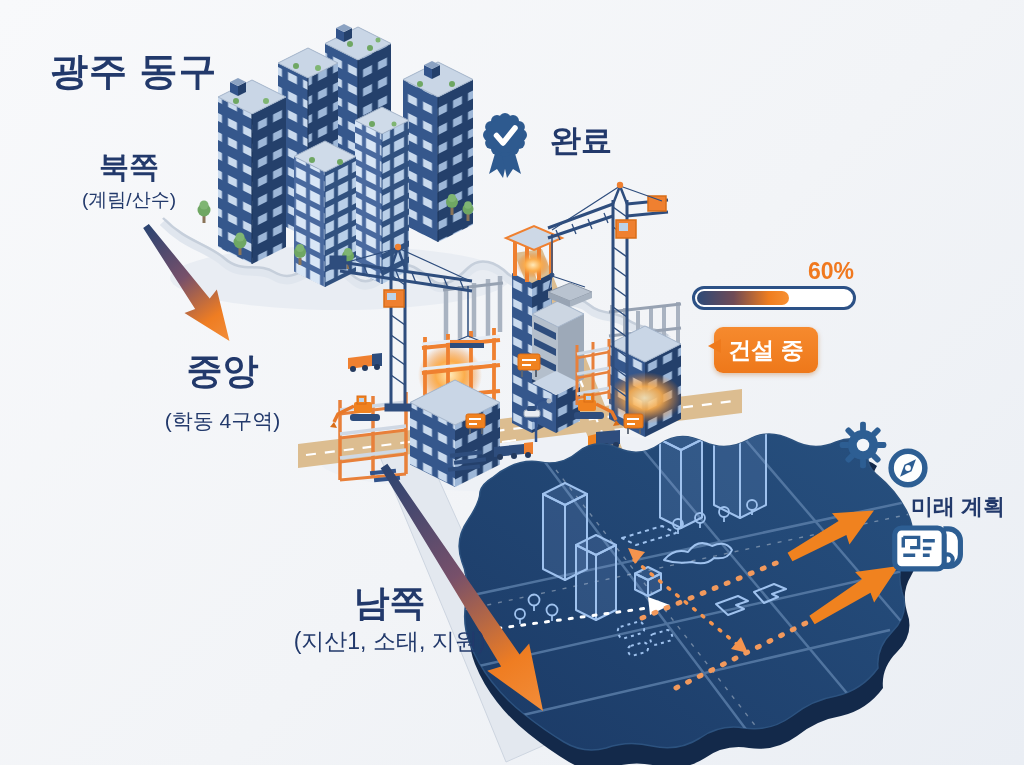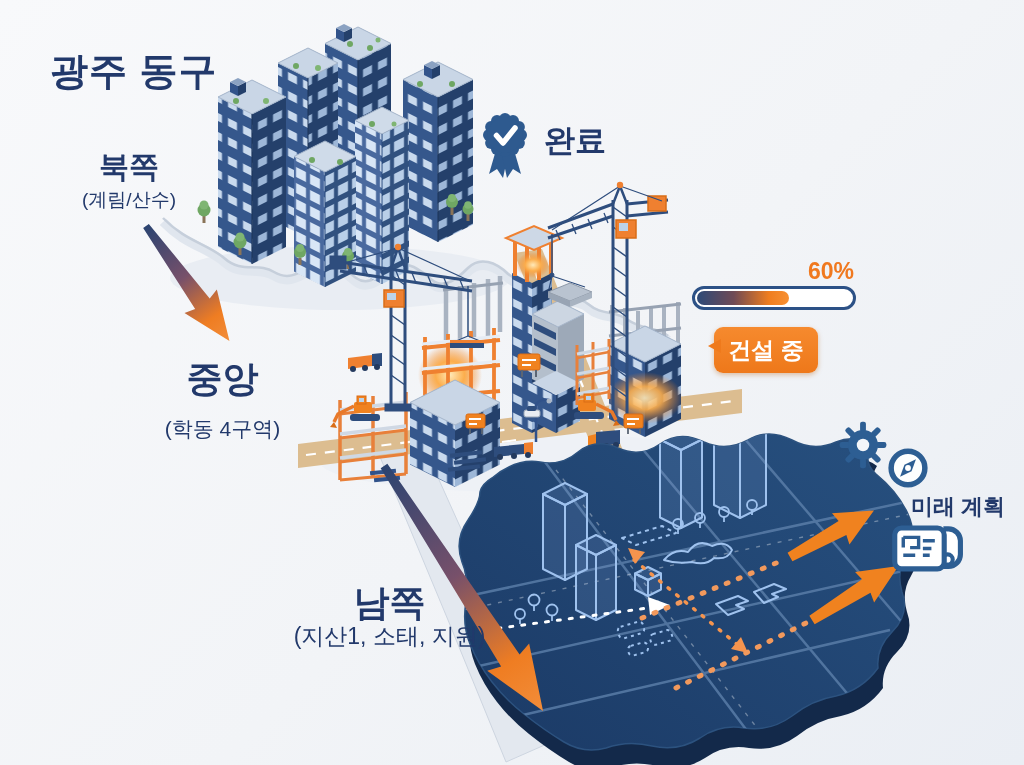--- a/index.html
+++ b/index.html
@@ -8,27 +8,27 @@
     font-family:"Liberation Sans",sans-serif;}
   svg.illo{position:absolute;left:0;top:0;}
   .title{position:absolute;left:50px;top:46px;font-size:38px;font-weight:800;
     color:#22396b;letter-spacing:1px;}
   .zone{position:absolute;text-align:center;color:#22396b;line-height:1.15;}
   .zone .main{font-weight:800;display:block;}
   .zone .sub{font-weight:400;display:block;}
   .zone.north{left:44px;top:150px;width:170px;}
   .zone.north .main{font-size:30px;}
   .zone.north .sub{font-size:19px;margin-top:4px;}
-  .zone.central{left:140px;top:358px;width:165px;}
+  .zone.central{left:140px;top:350px;width:165px;}
   .zone.central .main{font-size:36px;}
   .zone.central .sub{font-size:21px;margin-top:18px;}
   .zone.south{left:282px;top:582px;width:215px;}
   .zone.south .main{font-size:36px;}
-  .zone.south .sub{font-size:23px;}
-  .badge-complete{position:absolute;left:476px;top:108px;display:flex;gap:10px;align-items:flex-start;}
+  .zone.south .sub{font-size:23px;margin-top:5px;}
+  .badge-complete{position:absolute;left:476px;top:108px;display:flex;gap:16px;align-items:flex-start;}
   .badge-complete .txt{margin-top:12px;font-size:31px;font-weight:800;color:#22396b;}
   .progress{position:absolute;left:692px;top:286px;width:164px;border-radius:12px;}
   .progress .pct{position:absolute;right:2px;top:-28px;color:#f0791f;font-weight:800;font-size:23px;}
   .progress .track{height:24px;border:3px solid #2c5186;border-radius:14px;background:#fff;
     padding:2px;box-sizing:border-box;}
   .progress .fill{height:100%;border-radius:10px;
     background:linear-gradient(90deg,#2d4a78 0%,#6f4a55 40%,#ef7d1f 78%,#f79032 100%);}
   .bubble{position:absolute;left:714px;top:327px;width:104px;height:46px;
     background:linear-gradient(180deg,#f68a2e,#ee781a);border-radius:9px;
     display:flex;align-items:center;justify-content:center;color:#fff;font-weight:800;

